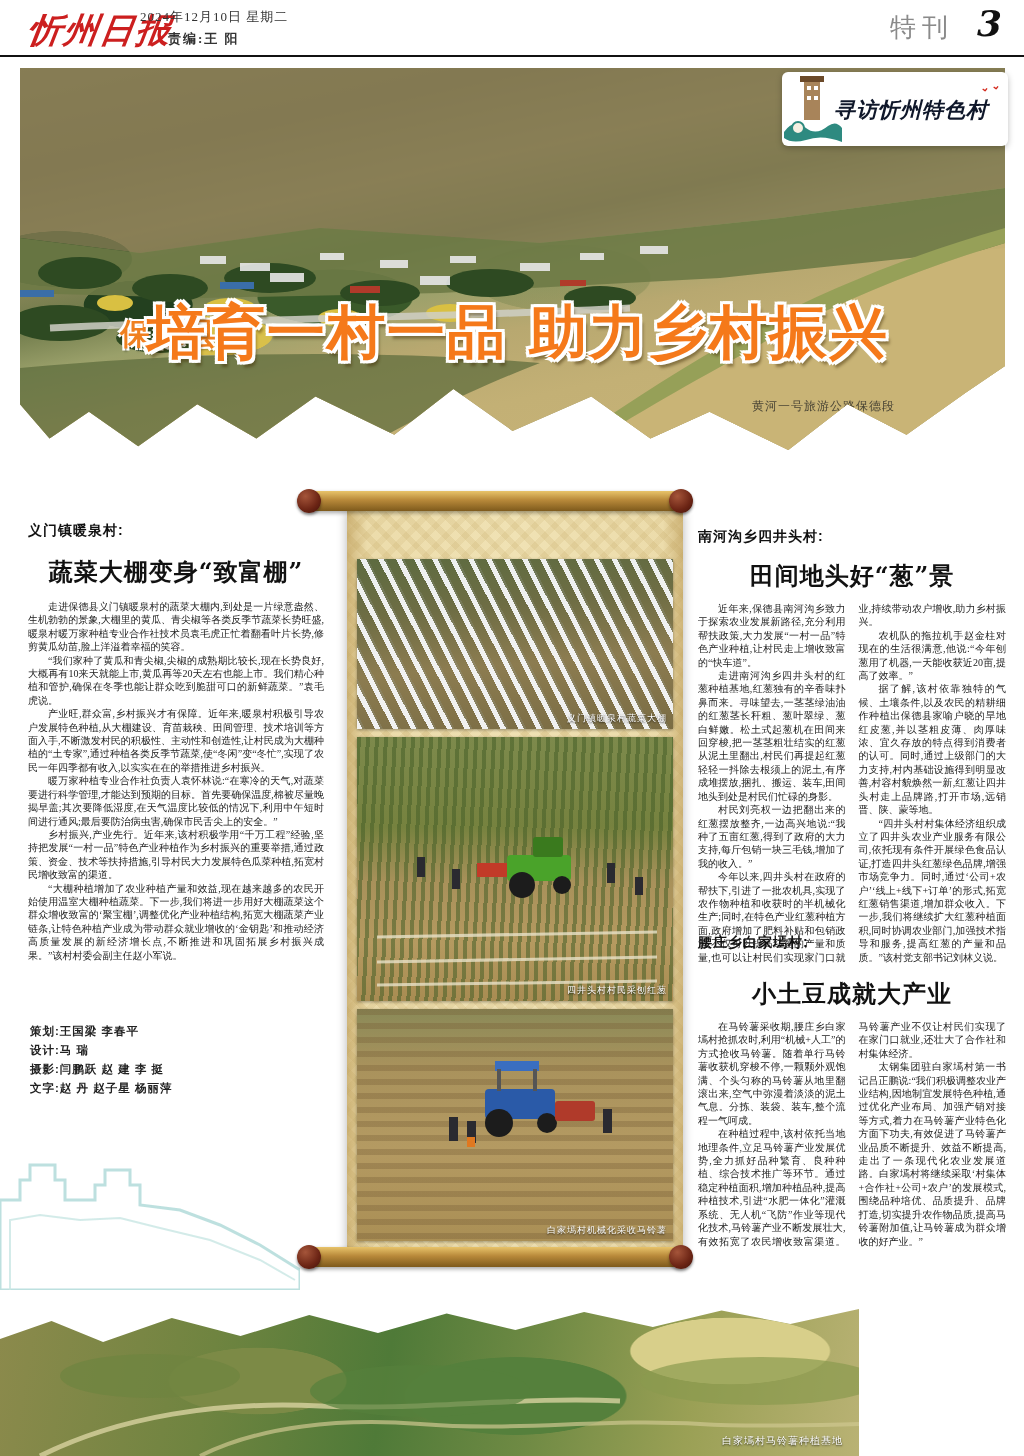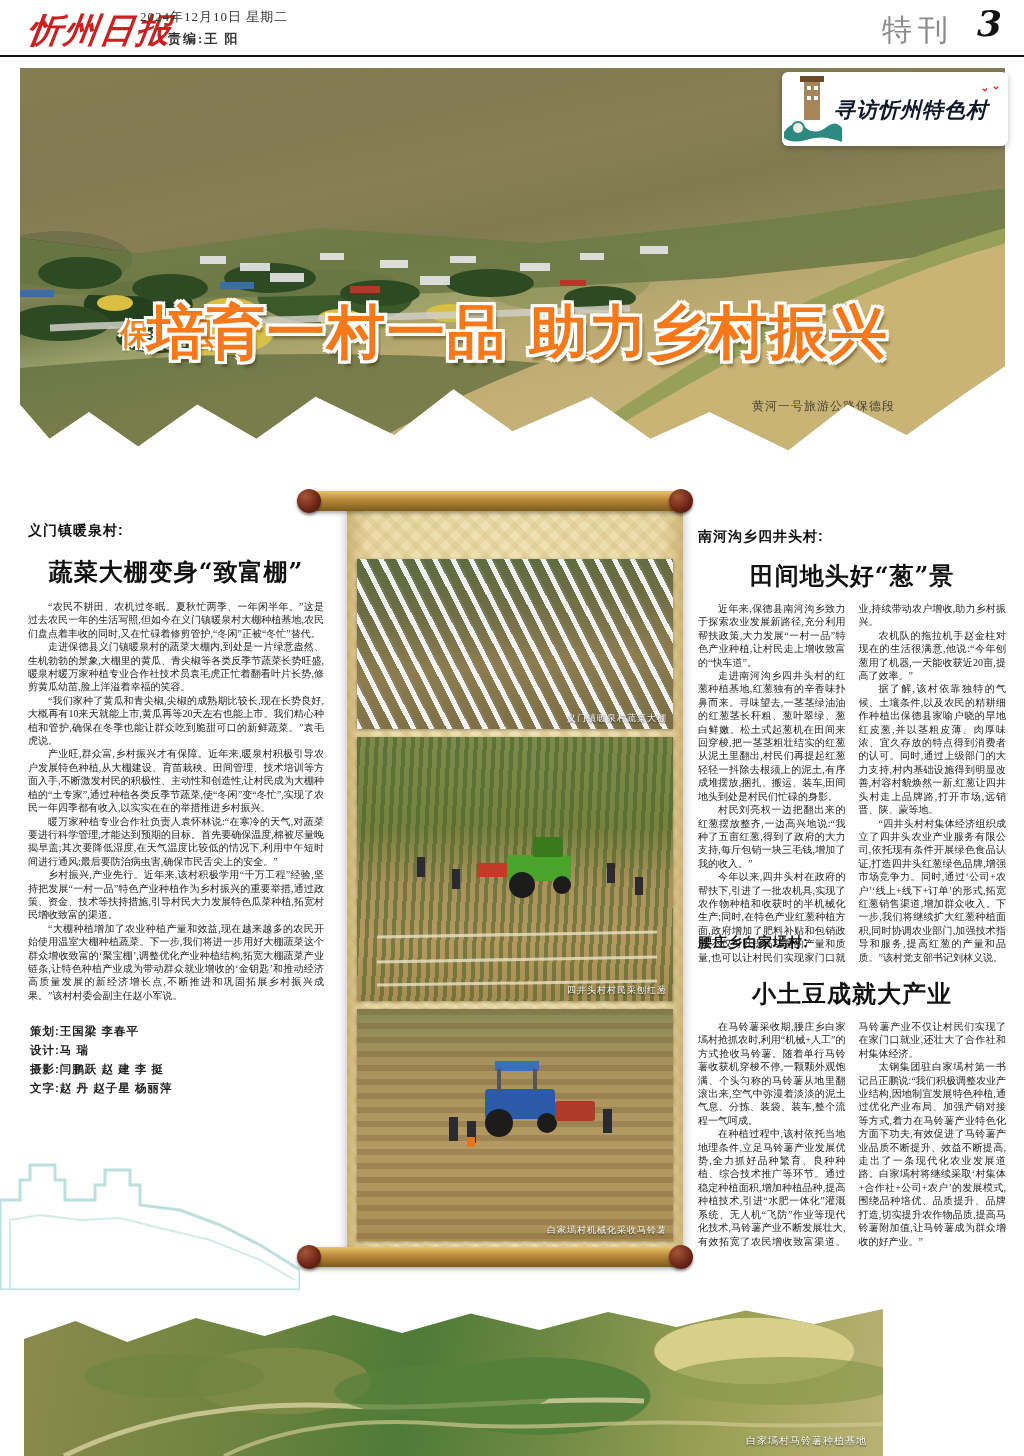--- a/index.html
+++ b/index.html
@@ -6,21 +6,21 @@
   .page{position:relative;width:1024px;height:1456px;background:#ffffff;overflow:hidden;
         font-family:"Liberation Serif",serif;color:#222;}
 
   
   .header{position:absolute;left:0;top:0;width:1024px;height:58px;}
   .masthead{position:absolute;left:28px;top:8px;font-family:"DejaVu Sans",sans-serif;
             font-weight:bold;font-style:italic;font-size:34px;color:#cc1f1f;
             transform:skewX(-8deg);letter-spacing:2px;}
   .hdate{position:absolute;left:140px;top:8px;font-size:13px;color:#333;letter-spacing:1px;}
   .heditor{position:absolute;left:168px;top:30px;font-size:13px;font-weight:bold;color:#333;letter-spacing:2px;}
-  .hsection{position:absolute;right:70px;top:10px;font-size:30px;color:#8a8a8a;
+  .hsection{position:absolute;right:70px;top:10px;font-size:26px;color:#8a8a8a;
             font-family:Liberation Sans, sans-serif;letter-spacing:6px;}
   .hpagenum{position:absolute;right:22px;top:2px;font-size:36px;font-weight:bold;font-style:italic;
             font-family:"DejaVu Serif",serif;color:#111;}
   .hrule{position:absolute;left:0;top:55px;width:1024px;height:2px;background:#111;}
 
   
   .hero{position:absolute;left:20px;top:68px;width:985px;height:382px;
         background:
           radial-gradient(90px 40px at 12% 62%,#23401f 0 60%,transparent 61%),
           radial-gradient(120px 46px at 4% 50%,#2c4a24 0 60%,transparent 61%),
@@ -103,21 +103,21 @@
   .watermark{position:absolute;left:0px;top:1140px;opacity:.85;}
 
   
   .bphoto{position:absolute;left:0;top:1306px;width:859px;height:150px;
       background:
         radial-gradient(180px 60px at 85% 30%,#d8cf8a 0 55%,transparent 56%),
         radial-gradient(200px 70px at 60% 60%,#55803c 0 55%,transparent 56%),
         radial-gradient(160px 60px at 30% 50%,#7c8a46 0 55%,transparent 56%),
         linear-gradient(100deg,#8c8a4c 0%,#6f8440 25%,#4f7a38 45%,#6f8a44 62%,#9aa055 80%,#b9b274 100%);
       clip-path:polygon(0 22%,6% 10%,12% 24%,20% 8%,28% 20%,36% 6%,44% 18%,52% 5%,60% 16%,
-                68% 4%,76% 14%,84% 3%,92% 12%,100% 2%,100% 100%,0 100%);margin-left:24px;}
+                68% 4%,76% 14%,84% 3%,92% 12%,100% 2%,100% 100%,0 100%);}
   .bphoto .cap{position:absolute;right:16px;bottom:8px;font-size:10px;color:#fff;
                text-shadow:0 1px 2px rgba(0,0,0,.8);letter-spacing:1px;}
 </style>
 </head>
 <body>
 
 <div class="page">
 
   <div class="header">
     <div class="masthead">忻州日报</div>
@@ -188,21 +188,20 @@
       <circle cx="16" cy="56" r="6" fill="#f5efe2" stroke="#2e8a80" stroke-width="2"></circle>
     </svg>
     <div class="badge-title">寻访忻州特色村</div>
     <div class="badge-birds">⌄⌄</div>
   </div>
 
   <div class="art-left">
     <div class="kicker">义门镇暖泉村:</div>
     <div class="art-title">蔬菜大棚变身“致富棚”</div>
     <div class="body-text">
-      <p>“农民不耕田、农机过冬眠。夏秋忙两季、一年闲半年。”这是过去农民一年的生活写照,但如今在义门镇暖泉村大棚种植基地,农民们盘点着丰收的同时,又在忙碌着修剪管护,“冬闲”正被“冬忙”替代。</p>
       <p>走进保德县义门镇暖泉村的蔬菜大棚内,到处是一片绿意盎然、生机勃勃的景象,大棚里的黄瓜、青尖椒等各类反季节蔬菜长势旺盛,暖泉村暖万家种植专业合作社技术员袁毛虎正忙着翻看叶片长势,修剪黄瓜幼苗,脸上洋溢着幸福的笑容。</p>
       <p>“我们家种了黄瓜和青尖椒,尖椒的成熟期比较长,现在长势良好,大概再有10来天就能上市,黄瓜再等20天左右也能上市。我们精心种植和管护,确保在冬季也能让群众吃到脆甜可口的新鲜蔬菜。”袁毛虎说。</p>
       <p>产业旺,群众富,乡村振兴才有保障。近年来,暖泉村积极引导农户发展特色种植,从大棚建设、育苗栽秧、田间管理、技术培训等方面入手,不断激发村民的积极性、主动性和创造性,让村民成为大棚种植的“土专家”,通过种植各类反季节蔬菜,使“冬闲”变“冬忙”,实现了农民一年四季都有收入,以实实在在的举措推进乡村振兴。</p>
       <p>暖万家种植专业合作社负责人袁怀林说:“在寒冷的天气,对蔬菜要进行科学管理,才能达到预期的目标。首先要确保温度,棉被尽量晚揭早盖;其次要降低湿度,在天气温度比较低的情况下,利用中午短时间进行通风;最后要防治病虫害,确保市民舌尖上的安全。”</p>
       <p>乡村振兴,产业先行。近年来,该村积极学用“千万工程”经验,坚持把发展“一村一品”特色产业种植作为乡村振兴的重要举措,通过政策、资金、技术等扶持措施,引导村民大力发展特色瓜菜种植,拓宽村民增收致富的渠道。</p>
       <p>“大棚种植增加了农业种植产量和效益,现在越来越多的农民开始使用温室大棚种植蔬菜。下一步,我们将进一步用好大棚蔬菜这个群众增收致富的‘聚宝棚’,调整优化产业种植结构,拓宽大棚蔬菜产业链条,让特色种植产业成为带动群众就业增收的‘金钥匙’和推动经济高质量发展的新经济增长点,不断推进和巩固拓展乡村振兴成果。”该村村委会副主任赵小军说。</p>
     </div>
   </div>
 
   <div class="credits">

